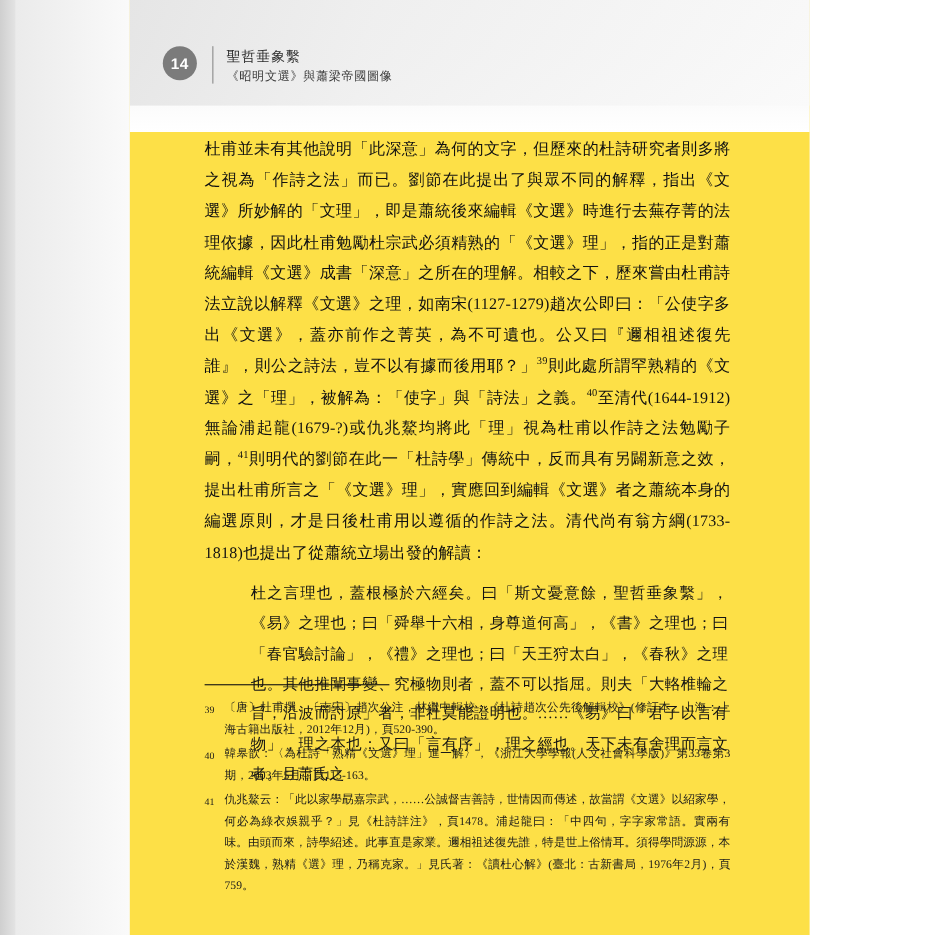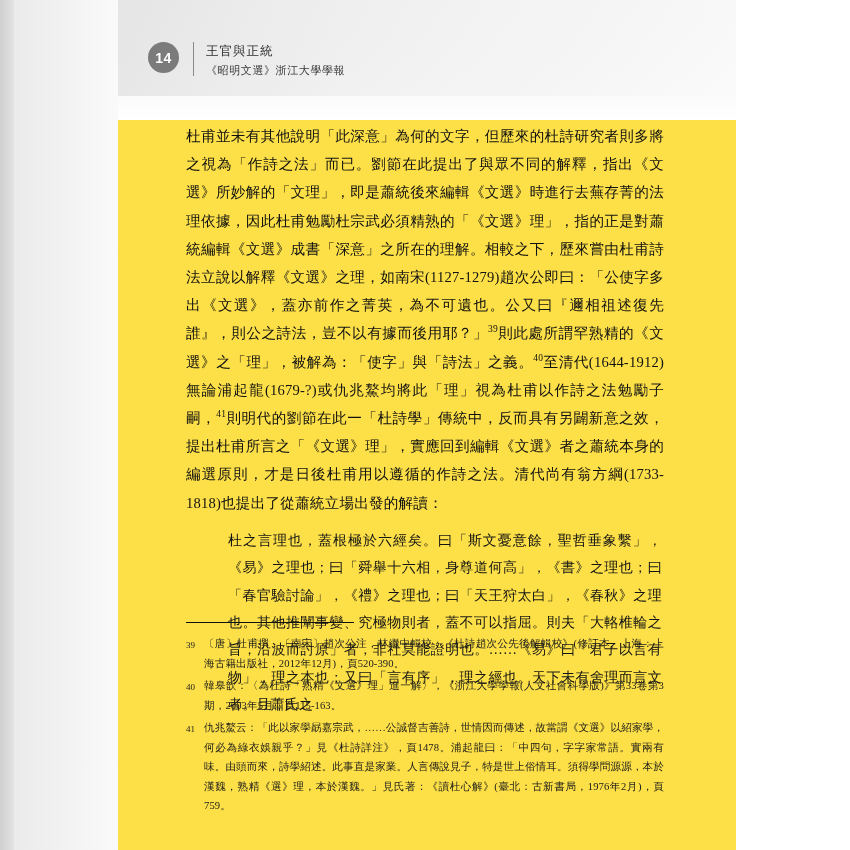--- a/index.html
+++ b/index.html
@@ -185,22 +185,22 @@
   <div class="gutter">
     <div class="gutter-inner"></div>
   </div>
   <div class="header-wash"></div>
   <div class="header-wash-2"></div>
 
   <div class="runhead">
     <div class="folio">14</div>
     <div class="runhead-rule"></div>
     <div class="runhead-text">
-      <div class="runhead-line1">王官與正統</div>
-      <div class="runhead-line2">《昭明文選》浙江大學學報</div>
+      <div class="runhead-line1">聖哲垂象繫</div>
+      <div class="runhead-line2">《昭明文選》與蕭梁帝國圖像</div>
     </div>
   </div>
 
   <div class="body-col">
     <div class="para">
       <span>杜甫並未有其他說明「此深意」為何的文字，但歷來的杜詩研究者則多將之視為「作詩之法」而已。劉節在此提出了與眾不同的解釋，指出《文選》所妙解的「文理」，即是蕭統後來編輯《文選》時進行去蕪存菁的法理依據，因此杜甫勉勵杜宗武必須精熟的「《文選》理」，指的正是對蕭統編輯《文選》成書「深意」之所在的理解。相較之下，歷來嘗由杜甫詩法立說以解釋《文選》之理，如南宋(1127-1279)趙次公即曰：「公使字多出《文選》，蓋亦前作之菁英，為不可遺也。公又曰『邇相祖述復先誰』，則公之詩法，豈不以有據而後用耶？」</span><span class="sup">39</span><span>則此處所謂罕熟精的《文選》之「理」，被解為：「使字」與「詩法」之義。</span><span class="sup">40</span><span>至清代(1644-1912)無論浦起龍(1679-?)或仇兆鰲均將此「理」視為杜甫以作詩之法勉勵子嗣，</span><span class="sup">41</span><span>則明代的劉節在此一「杜詩學」傳統中，反而具有另闢新意之效，提出杜甫所言之「《文選》理」，實應回到編輯《文選》者之蕭統本身的編選原則，才是日後杜甫用以遵循的作詩之法。清代尚有翁方綱(1733-1818)也提出了從蕭統立場出發的解讀：</span>
     </div>
 
     <div class="quote">杜之言理也，蓋根極於六經矣。曰「斯文憂意餘，聖哲垂象繫」，《易》之理也；曰「舜舉十六相，身尊道何高」，《書》之理也；曰「春官驗討論」，《禮》之理也；曰「天王狩太白」，《春秋》之理也。其他推闡事變、究極物則者，蓋不可以指屈。則夫「大輅椎輪之旨，沿波而討原」者，非社莫能證明也。……《易》曰「君子以言有物」，理之本也；又曰「言有序」，理之經也。天下未有舍理而言文者。且蕭氏之</div>
   </div>
@@ -211,17 +211,17 @@
     <div class="fn">
       <div class="fn-num">39</div>
       <div class="fn-text">〔唐〕杜甫撰，〔南宋〕趙次公注，林繼中輯校：《杜詩趙次公先後解輯校》(修訂本。上海：上海古籍出版社，2012年12月)，頁520-390。</div>
     </div>
     <div class="fn">
       <div class="fn-num">40</div>
       <div class="fn-text">韓皋歆：〈為杜詩「熟精《文選》理」進一解〉，《浙江大學學報(人文社會科學版)》第33卷第3期，2003年5月，頁115-163。</div>
     </div>
     <div class="fn">
       <div class="fn-num">41</div>
-      <div class="fn-text">仇兆鰲云：「此以家學勗嘉宗武，……公誠督吉善詩，世情因而傳述，故當謂《文選》以紹家學，何必為綠衣娛親乎？」見《杜詩詳注》，頁1478。浦起龍曰：「中四句，字字家常語。實兩有味。由頭而來，詩學紹述。此事直是家業。人言傳說見子，特是世上俗情耳。須得學問源源，本於漢魏，熟精《選》理，本於漢魏。」見氏著：《讀杜心解》(臺北：古新書局，1976年2月)，頁759。</div>
+      <div class="fn-text">仇兆鰲云：「此以家學勗嘉宗武，……公誠督吉善詩，世情因而傳述，故當謂《文選》以紹家學，何必為綠衣娛親乎？」見《杜詩詳注》，頁1478。浦起龍曰：「中四句，字字家常語。實兩有味。由頭而來，詩學紹述。此事直是家業。邇相祖述復先誰，特是世上俗情耳。須得學問源源，本於漢魏，熟精《選》理，乃稱克家。」見氏著：《讀杜心解》(臺北：古新書局，1976年2月)，頁759。</div>
     </div>
   </div>
 
 </div>
 
 </body></html>

